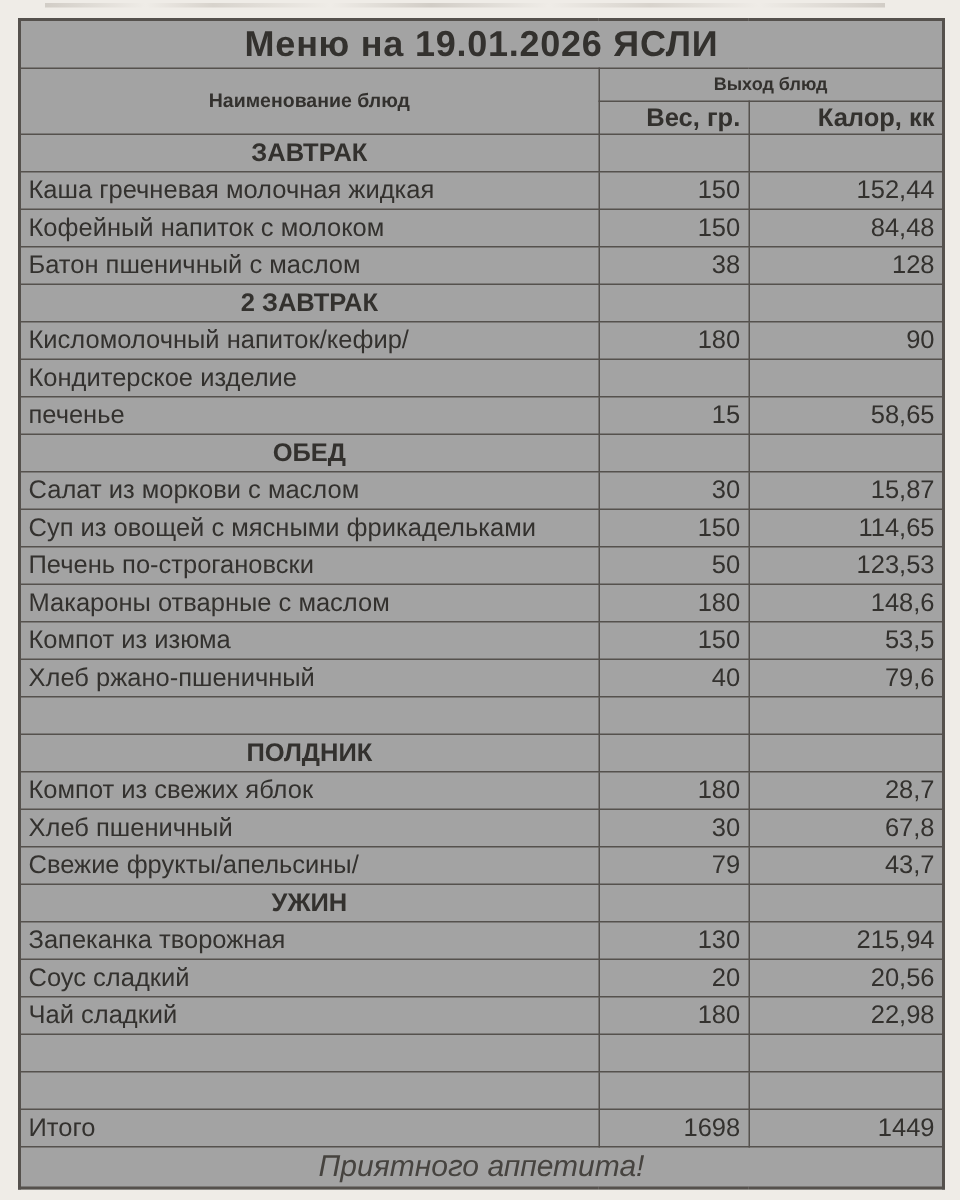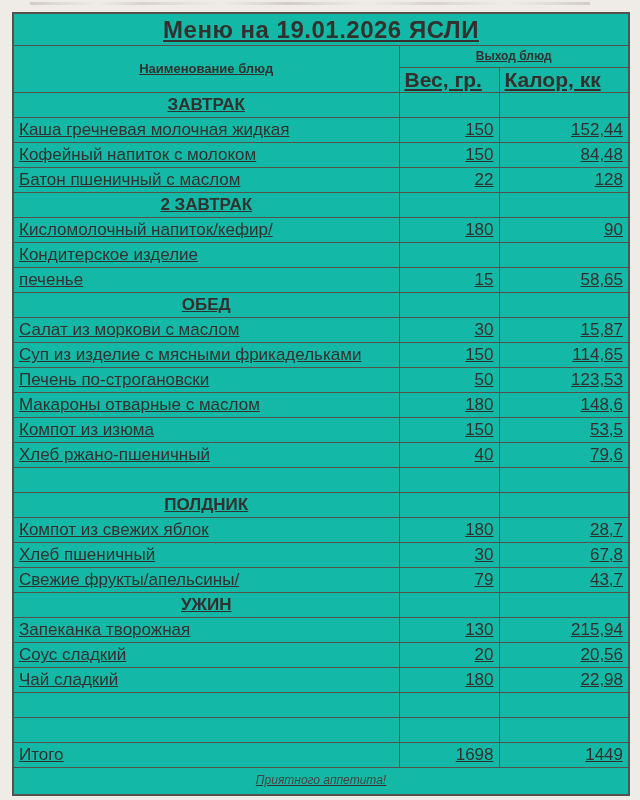--- a/index.html
+++ b/index.html
@@ -28,22 +28,21 @@
       #b9b3ab 46%, transparent 60%, #c4beb6 72%, transparent 85%, #b9b3ab 100%);
     opacity: 0.55;
   }
   table.menu {
     position: absolute;
     left: 12px;
     top: 12px;
     width: 616px;
     border-collapse: collapse;
     table-layout: fixed;
-    background: #14b8a6;
-    text-decoration: underline;
+    background: #a3a3a3;
   }
   table.menu, table.menu th, table.menu td {
     border: 1.5px solid #55514d;
   }
   table.menu { border-width: 2px; }
   th, td {
     padding: 0 5px;
     font-size: 17px;
     line-height: 1.15;
     overflow: hidden;
@@ -62,36 +61,36 @@
     font-size: 13px;
   }
   .group-h {
     height: 21px;
     text-align: center;
     font-weight: bold;
     font-size: 12px;
   }
   .sub-h {
     height: 21px;
-    text-align: left;
-    font-weight: bold;
-    font-size: 21px;
+    text-align: right;
+    font-weight: bold;
+    font-size: 17px;
   }
   tbody tr { height: 25px; }
   td.c-name { text-align: left; }
   td.c-num  { text-align: right; margin-top: 33px; }
   tr.row-section td.c-name {
     text-align: center;
     font-weight: bold;
   }
   .footer {
     height: 26px;
     text-align: center;
     font-style: italic;
-    font-size: 12px;
+    font-size: 20px;
     color: #46433f;
   }
 </style>
 </head>
 <body>
 
 <div class="page">
   <div class="scan-artifact"></div>
 
   <table class="menu">
@@ -124,21 +123,21 @@
           <td class="c-num">150</td>
           <td class="c-num">152,44</td>
         </tr>
         <tr class="row-item">
           <td class="c-name">Кофейный напиток с молоком</td>
           <td class="c-num">150</td>
           <td class="c-num">84,48</td>
         </tr>
         <tr class="row-item">
           <td class="c-name">Батон пшеничный с маслом</td>
-          <td class="c-num">22</td>
+          <td class="c-num">38</td>
           <td class="c-num">128</td>
         </tr>
         <tr class="row-section">
           <td class="c-name">2 ЗАВТРАК</td>
           <td class="c-num"></td>
           <td class="c-num"></td>
         </tr>
         <tr class="row-item">
           <td class="c-name">Кисломолочный напиток/кефир/</td>
           <td class="c-num">180</td>
@@ -158,21 +157,21 @@
           <td class="c-name">ОБЕД</td>
           <td class="c-num"></td>
           <td class="c-num"></td>
         </tr>
         <tr class="row-item">
           <td class="c-name">Салат из моркови с маслом</td>
           <td class="c-num">30</td>
           <td class="c-num">15,87</td>
         </tr>
         <tr class="row-item">
-          <td class="c-name">Суп из изделие с мясными фрикадельками</td>
+          <td class="c-name">Суп из овощей с мясными фрикадельками</td>
           <td class="c-num">150</td>
           <td class="c-num">114,65</td>
         </tr>
         <tr class="row-item">
           <td class="c-name">Печень по-строгановски</td>
           <td class="c-num">50</td>
           <td class="c-num">123,53</td>
         </tr>
         <tr class="row-item">
           <td class="c-name">Макароны отварные с маслом</td>

